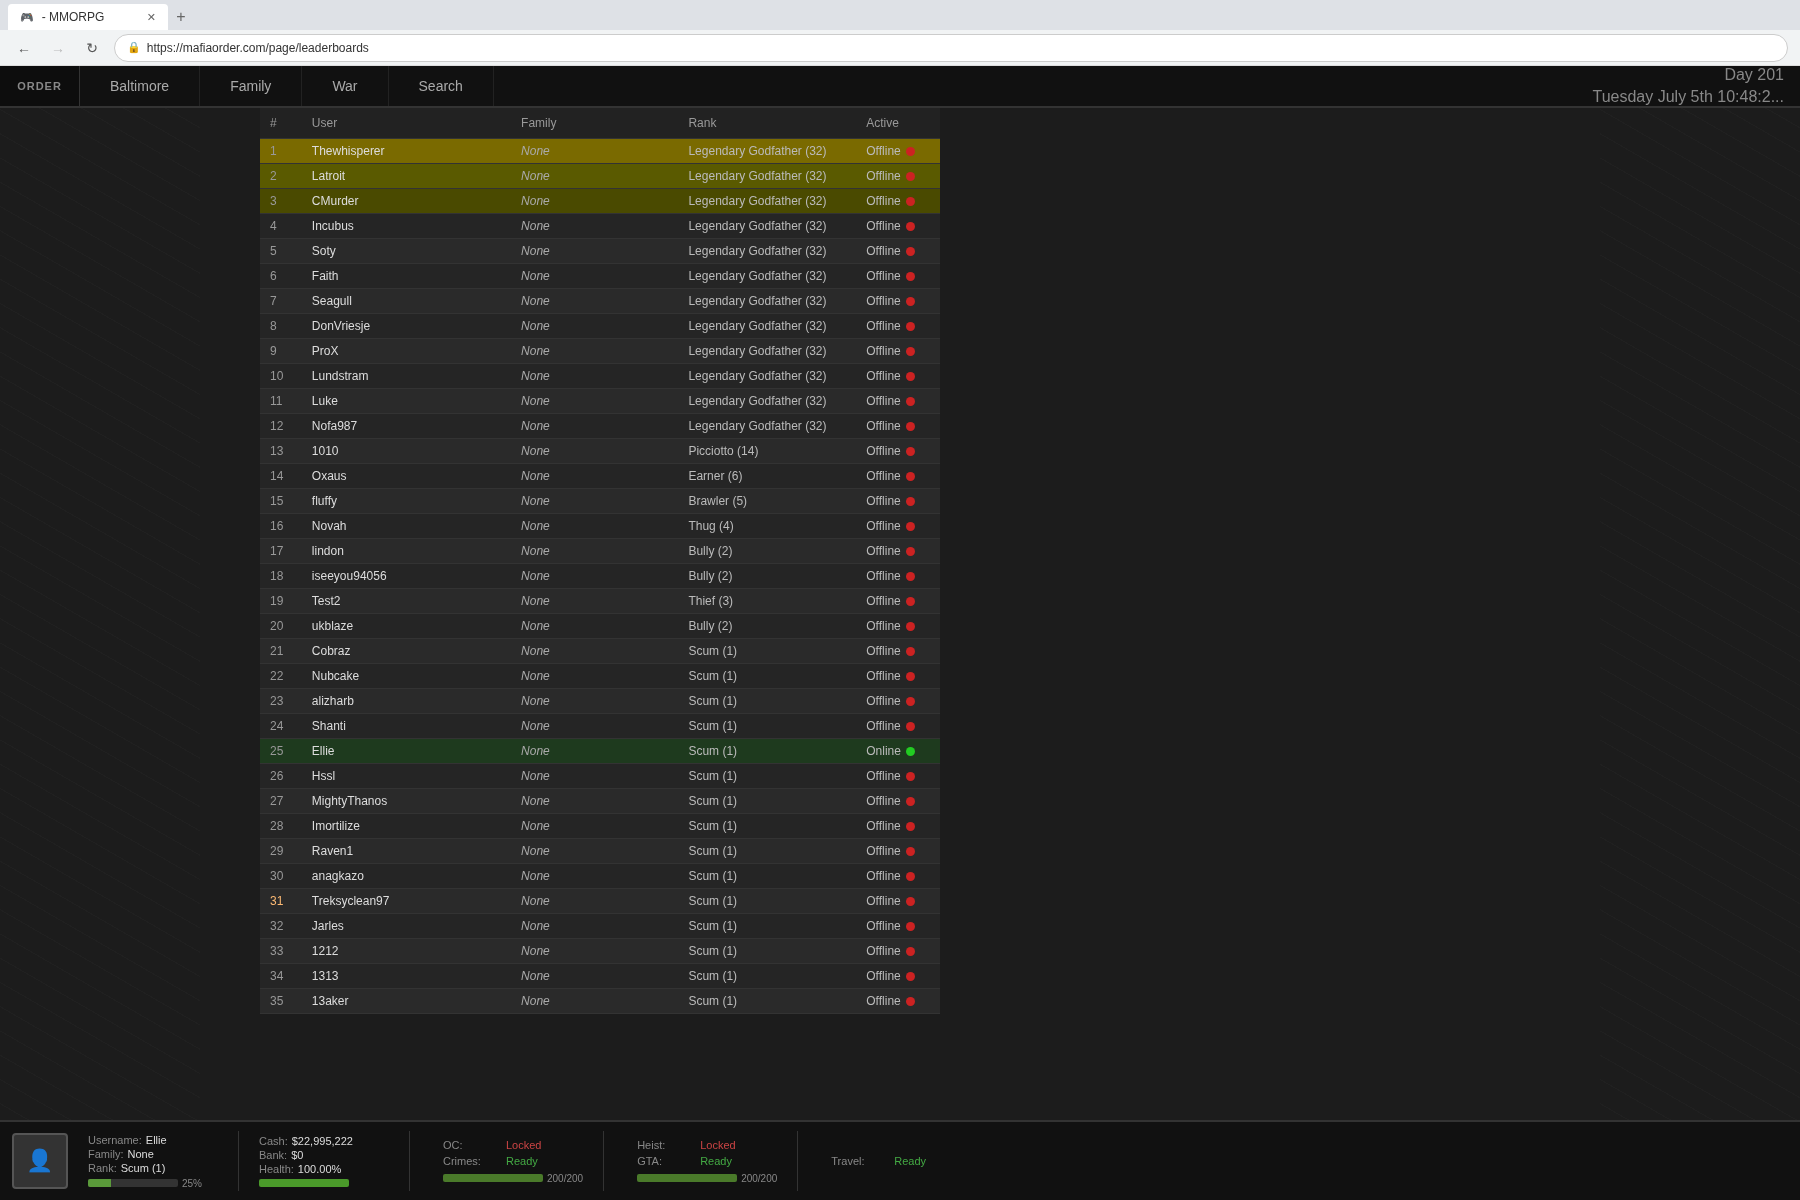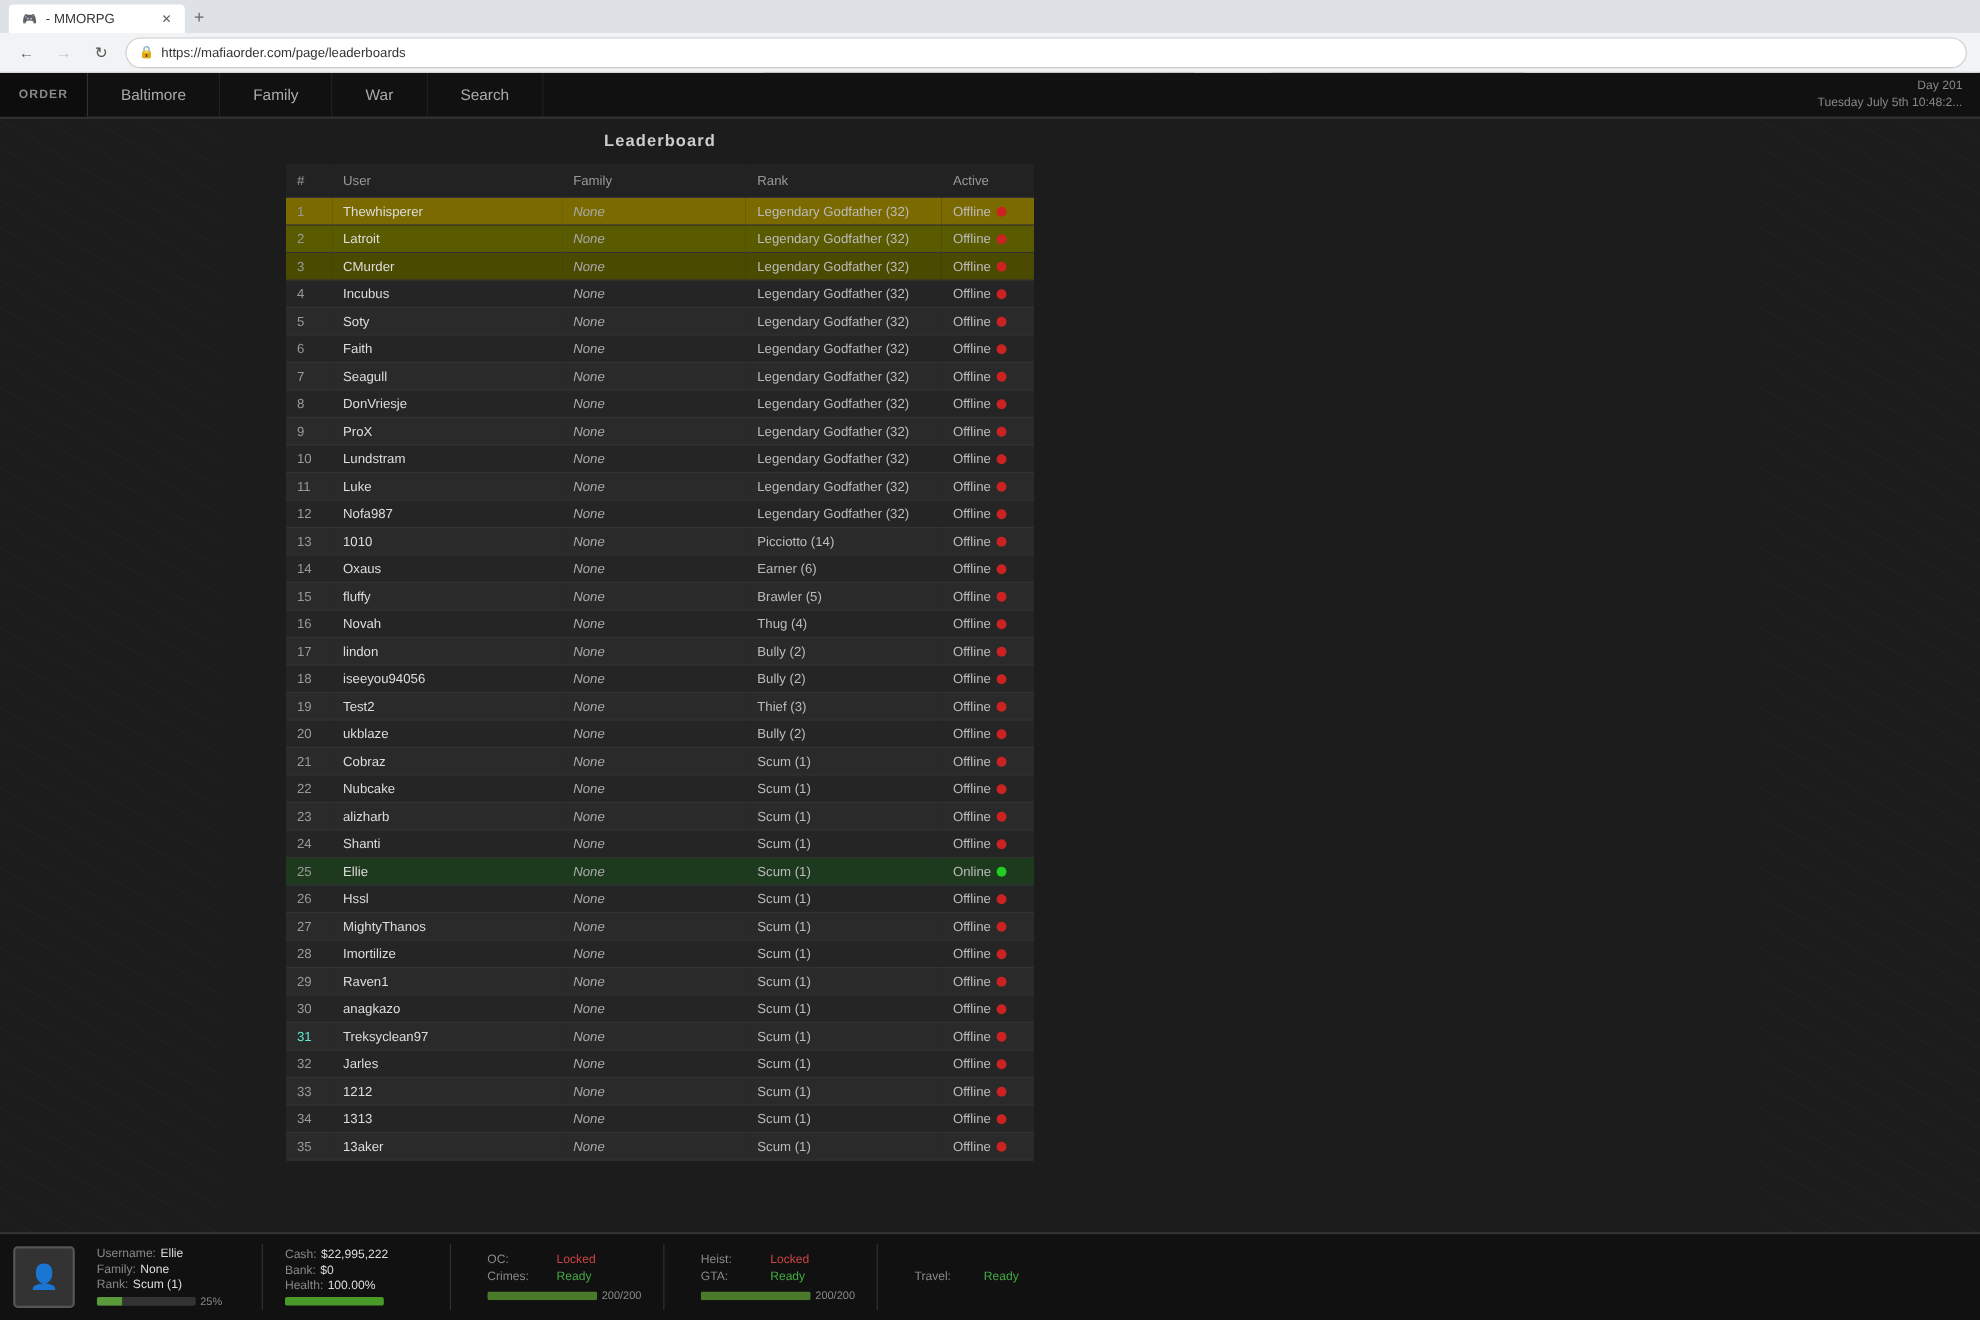--- a/index.html
+++ b/index.html
@@ -47,21 +47,21 @@
       color: #aaa;
       cursor: pointer;
       font-size: 14px;
       border-right: 1px solid #222;
       transition: background 0.2s;
     }
     .nav-datetime {
       margin-left: auto;
       padding-right: 16px;
       text-align: right;
-      font-size: 11px;
+      font-size: 16px;
       color: #888;
       line-height: 1.4;
     }
 
     
     .browser-chrome {
       position: fixed;
       top: 0; left: 0; right: 0;
       z-index: 100;
     }
@@ -397,21 +397,20 @@
         <span>Search</span>
       </div>
     </div>
     <div class="nav-datetime">
       <div>Day 201</div>
       <div>Tuesday July 5th 10:48:2...</div>
     </div>
   </div>
 
   <div class="leaderboard-wrapper">
-    <div class="leaderboard-title">Leaderboard</div>
     <table class="leaderboard-table">
       <thead>
         <tr>
           <th style="width:40px;">#</th>
           <th style="width:200px;">User</th>
           <th style="width:160px;">Family</th>
           <th style="width:170px;">Rank</th>
           <th style="width:80px;">Active</th>
         </tr>
       </thead>
@@ -770,21 +769,21 @@
       <td class="family-col">None</td>
       <td>Scum (1)</td>
       <td>
         <div class="status-cell">
           <span>Offline</span>
           <span class="status-dot offline"></span>
         </div>
       </td>
     </tr>
           <tr>
-      <td style="color:#5eead4;">31</td>
+      <td style="color:#fdba74;">31</td>
       <td class="user-name">Treksyclean97</td>
       <td class="family-col">None</td>
       <td>Scum (1)</td>
       <td>
         <div class="status-cell">
           <span>Offline</span>
           <span class="status-dot offline"></span>
         </div>
       </td>
     </tr>

